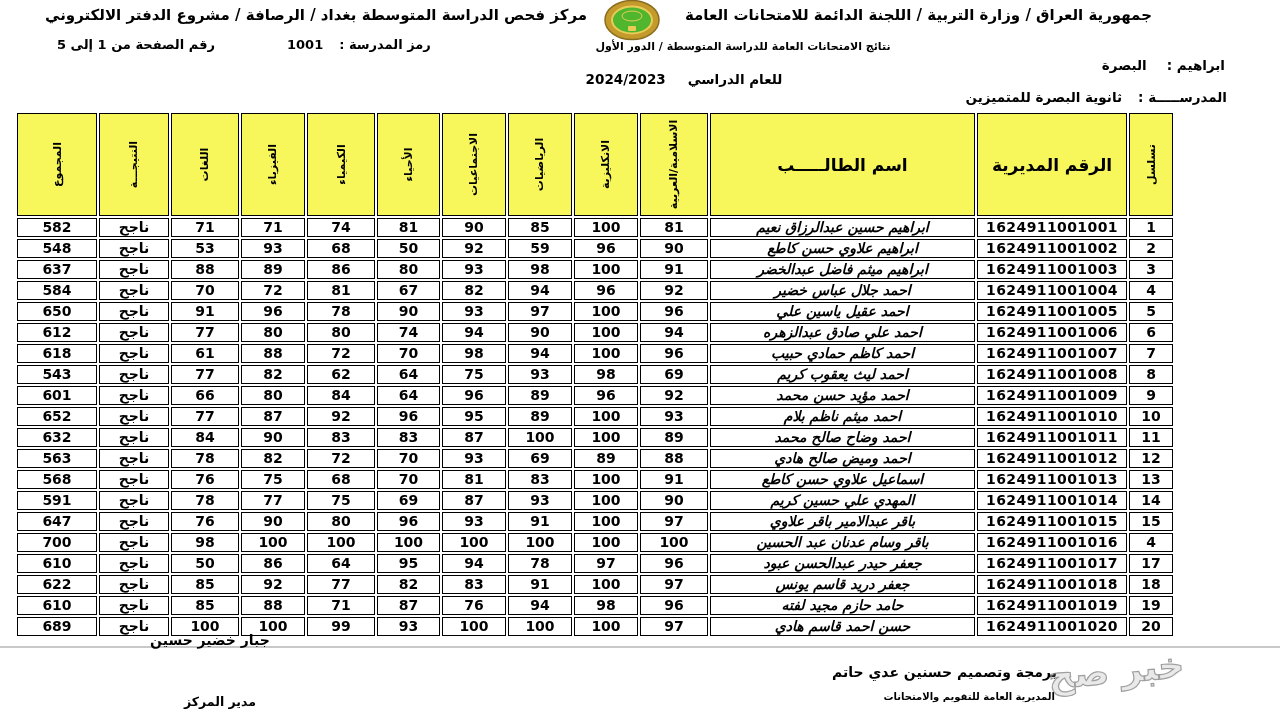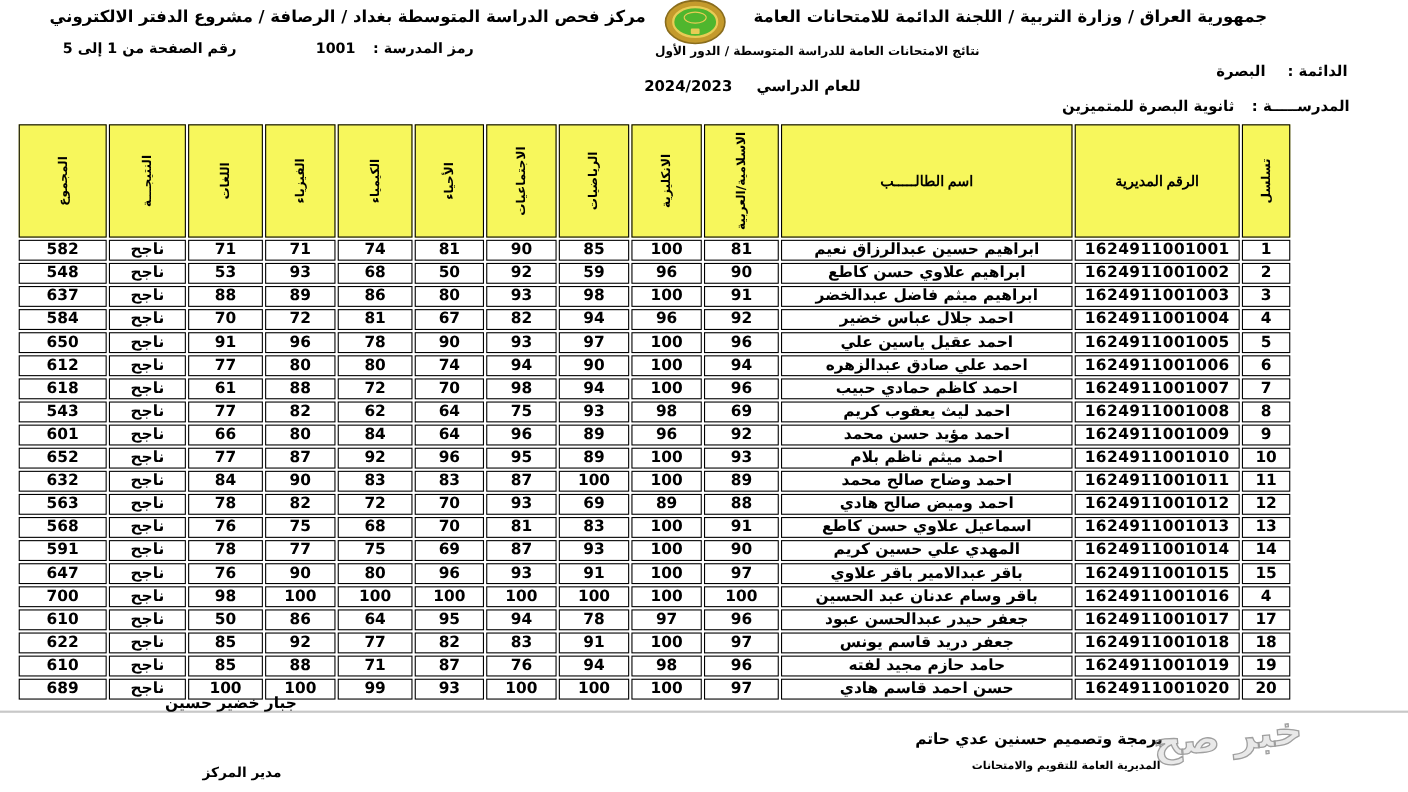--- a/index.html
+++ b/index.html
@@ -41,27 +41,27 @@
   table.results th,table.results td{
     border:1px solid var(--table-border);
     text-align:center;padding:0;overflow:visible;
   }
   table.results thead th{
     background:var(--header-cell-bg);
     height:103px;vertical-align:middle;
   }
   .vwrap{width:100%;height:101px;display:flex;align-items:center;justify-content:center;}
   .vr{display:inline-block;transform:rotate(-90deg);white-space:nowrap;font-size:11px;}
-  .hz{font-size:13px;white-space:nowrap;font-family:Liberation Serif, serif;}
+  .hz{font-size:17px;white-space:nowrap;}
   table.results td{
     height:17px;line-height:17px;font-size:14px;background:#fff;white-space:nowrap;
   }
   td.c-serial{font-size:13px;}
   td.c-exam-number{font-size:14px;letter-spacing:.4px;}
-  td.c-student-name{text-align:right;padding-right:8px;font-size:12.5px;overflow:hidden;}
+  td.c-student-name{text-align:right;padding-right:8px;font-size:12.5px;overflow:hidden;font-style:italic;}
   td.c-result{font-size:11.5px;}
   td.c-total{font-size:13px;}
 
   
   .sep{left:0;top:646px;width:1280px;height:2px;background:var(--separator-line);}
   .director-name{left:135px;top:632px;width:150px;text-align:center;font-size:14px;direction:rtl;}
   .director-title{left:160px;top:694px;width:120px;text-align:center;font-size:12.5px;direction:rtl;}
   .credit-line{right:223px;top:664px;font-size:14px;direction:rtl;}
   .gd-line{right:225px;top:691px;font-size:10px;direction:rtl;}
   .watermark{
@@ -94,21 +94,21 @@
 </div>
 
 <div class="abs results-title">نتائج الامتحانات العامة للدراسة المتوسطة / الدور الأول</div>
 
 <div class="abs year-line">
   <span>للعام الدراسي</span>
   <span>2024/2023</span>
 </div>
 
 <div class="abs directorate-line">
-  <span>الدائمة :</span>
+  <span>ابراهيم :</span>
   <span>البصرة</span>
 </div>
 
 <div class="abs school-line">
   <span>المدرســـــة :</span>
   <span>ثانوية البصرة للمتميزين</span>
 </div>
 
 <table class="results">
   <colgroup>

